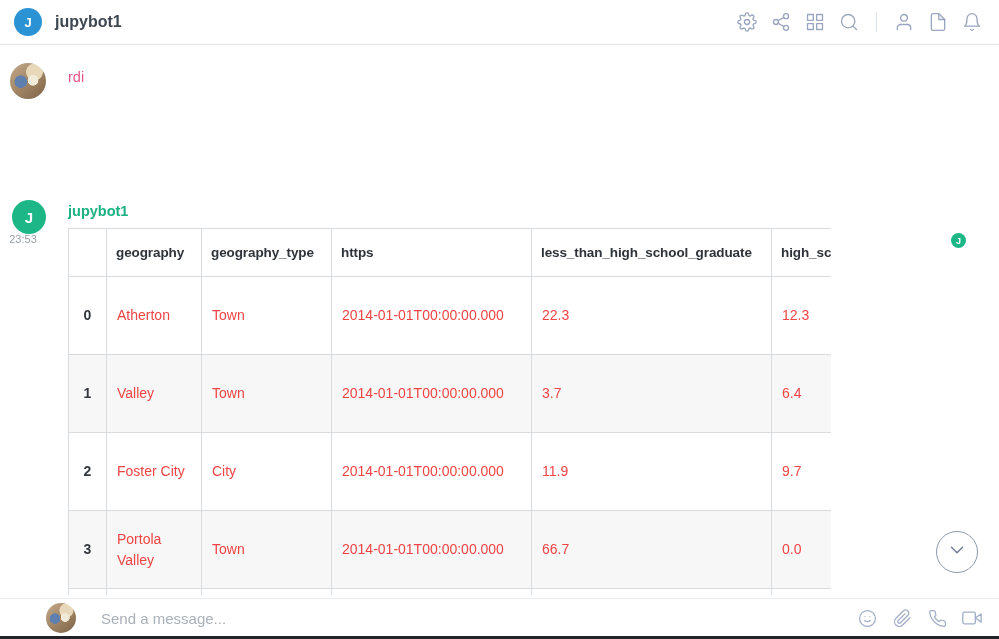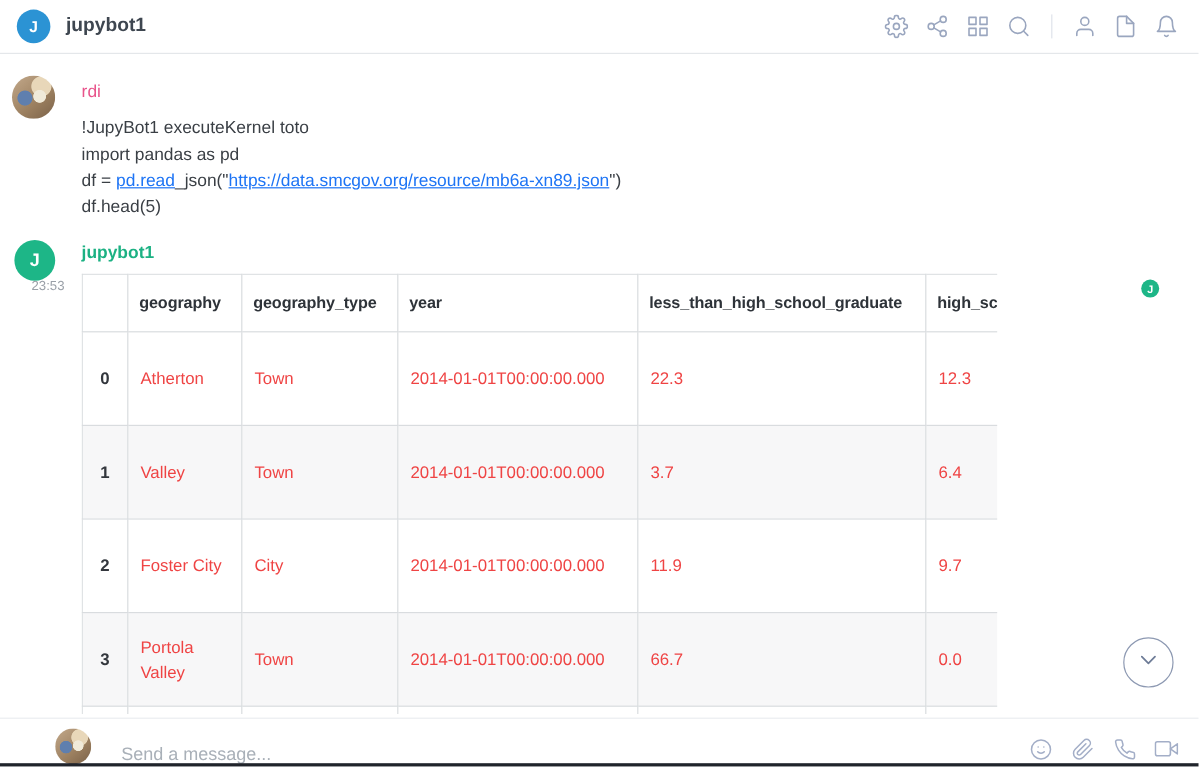--- a/index.html
+++ b/index.html
@@ -29,21 +29,21 @@
         linear-gradient(140deg, #c3a98b, #9b7f5f 60%, #7a6148); }
   .msg-user-avatar { position:absolute; left:10px; top:63px; width:36px; height:36px; }
   .msg-user-name { position:absolute; left:68px; top:69px; font-size:14.5px; font-weight:400; color:#e8548b; }
   .msg-user-body { position:absolute; left:68px; top:96px; font-size:14.5px; color:#3a3f45; line-height:22px; }
   .msg-user-body a { color:#1d74f5; text-decoration:underline; cursor:pointer; }
 
   .msg-bot-avatar { position:absolute; left:12px; top:200px; width:34px; height:34px; border-radius:50%;
             background:#1db687; color:#fff; font-size:15px; font-weight:700;
             display:flex; align-items:center; justify-content:center; }
   .msg-bot-name { position:absolute; left:68px; top:203px; font-size:14.5px; font-weight:700; color:#1cb183; }
-  .msg-timestamp { position:absolute; left:18px; top:233px; width:44px; text-align:center;
+  .msg-timestamp { position:absolute; left:1px; top:233px; width:44px; text-align:center;
             font-size:11px; color:#9aa0a8; }
 
   
   .table-wrap { position:absolute; left:68px; top:228px; width:763px; height:367px; overflow:hidden; }
   table.df { border-collapse:collapse; table-layout:fixed; width:903px; background:#fff; }
   table.df th, table.df td { border:1px solid #d9dcdf; }
   table.df th { height:36px; font-size:13.5px; font-weight:700; color:#2e3339; text-align:left;
             padding:16px 9px; letter-spacing:-0.1px; white-space:nowrap; overflow:hidden; background:#fff; }
   table.df td { height:78px; font-size:14px; color:#ef4444; padding:0 10px;
             vertical-align:middle; white-space:nowrap; overflow:hidden; background:#fff; line-height:21px; }
@@ -55,21 +55,21 @@
   .green-badge { position:absolute; left:951px; top:233px; width:15px; height:15px; border-radius:50%;
             background:#1db687; color:#fff; font-size:9px; font-weight:700;
             display:flex; align-items:center; justify-content:center; }
 
   .jump-btn { position:absolute; left:936px; top:531px; width:42px; height:42px; border-radius:50%;
             background:#fff; border:1px solid #8d99b2; color:#6e7c97;
             display:flex; align-items:center; justify-content:center; cursor:pointer; }
 
   
   .composer { position:absolute; left:0; top:598px; width:999px; height:39px; background:#fff;
-            border-top:1px solid #eaedf0; display:flex; align-items:flex-end; padding:0 14px 0 46px; }
+            border-top:1px solid #eaedf0; display:flex; align-items:center; padding:0 14px 0 46px; }
   .composer-avatar { width:30px; height:30px; flex:0 0 auto; }
   .composer-input { flex:1; border:none; outline:none; margin-left:25px; font-size:15px;
             font-family:"Liberation Sans", sans-serif; color:#4a5058; background:transparent; }
   .composer-input::placeholder { color:#a9b0b8; opacity:1; }
   .composer-icons { display:flex; align-items:center; gap:9px; color:#a3aec7; }
 
   .bottom-strip { position:absolute; left:0; top:636px; width:999px; height:3px; background:#20242b; }
 </style>
 </head>
 <body>
@@ -143,26 +143,20 @@
               <path d="M18 8A6 6 0 0 0 6 8c0 7-3 9-3 9h18s-3-2-3-9"></path>
               <path d="M13.73 21a2 2 0 0 1-3.46 0"></path>
             </svg>
         </span>
       </div>
     </div>
   </div>
 
   <div class="avatar-photo msg-user-avatar"></div>
   <div class="msg-user-name">rdi</div>
-  <div class="msg-user-body">
-    <div>!JupyBot1 executeKernel toto</div>
-    <div>import pandas as pd</div>
-    <div><span>df = </span><a>pd.read</a><span>_json("</span><a>https://data.smcgov.org/resource/mb6a-xn89.json</a><span>")</span></div>
-    <div>df.head(5)</div>
-  </div>
 
   <div class="msg-bot-avatar">
     <span>J</span>
   </div>
   <div class="msg-bot-name">jupybot1</div>
   <div class="msg-timestamp">23:53</div>
 
   <div class="table-wrap">
     <table class="df">
       <colgroup>
@@ -171,21 +165,21 @@
           <col style="width:130px">
         <col style="width:200px">
           <col style="width:240px">
           <col style="width:200px">
       </colgroup>
       <thead>
           <tr id="df-head">
             <th class="idx"></th>
             <th>geography</th>
             <th>geography_type</th>
-            <th>year</th>
+            <th>https</th>
             <th>less_than_high_school_graduate</th>
             <th>high_school_graduate</th>
           </tr>
         </thead>
       <tbody id="df-body">
           <tr>
             <td class="idx">0</td>
             <td class="wrap">Atherton</td>
             <td>Town</td>
             <td>2014-01-01T00:00:00.000</td>

